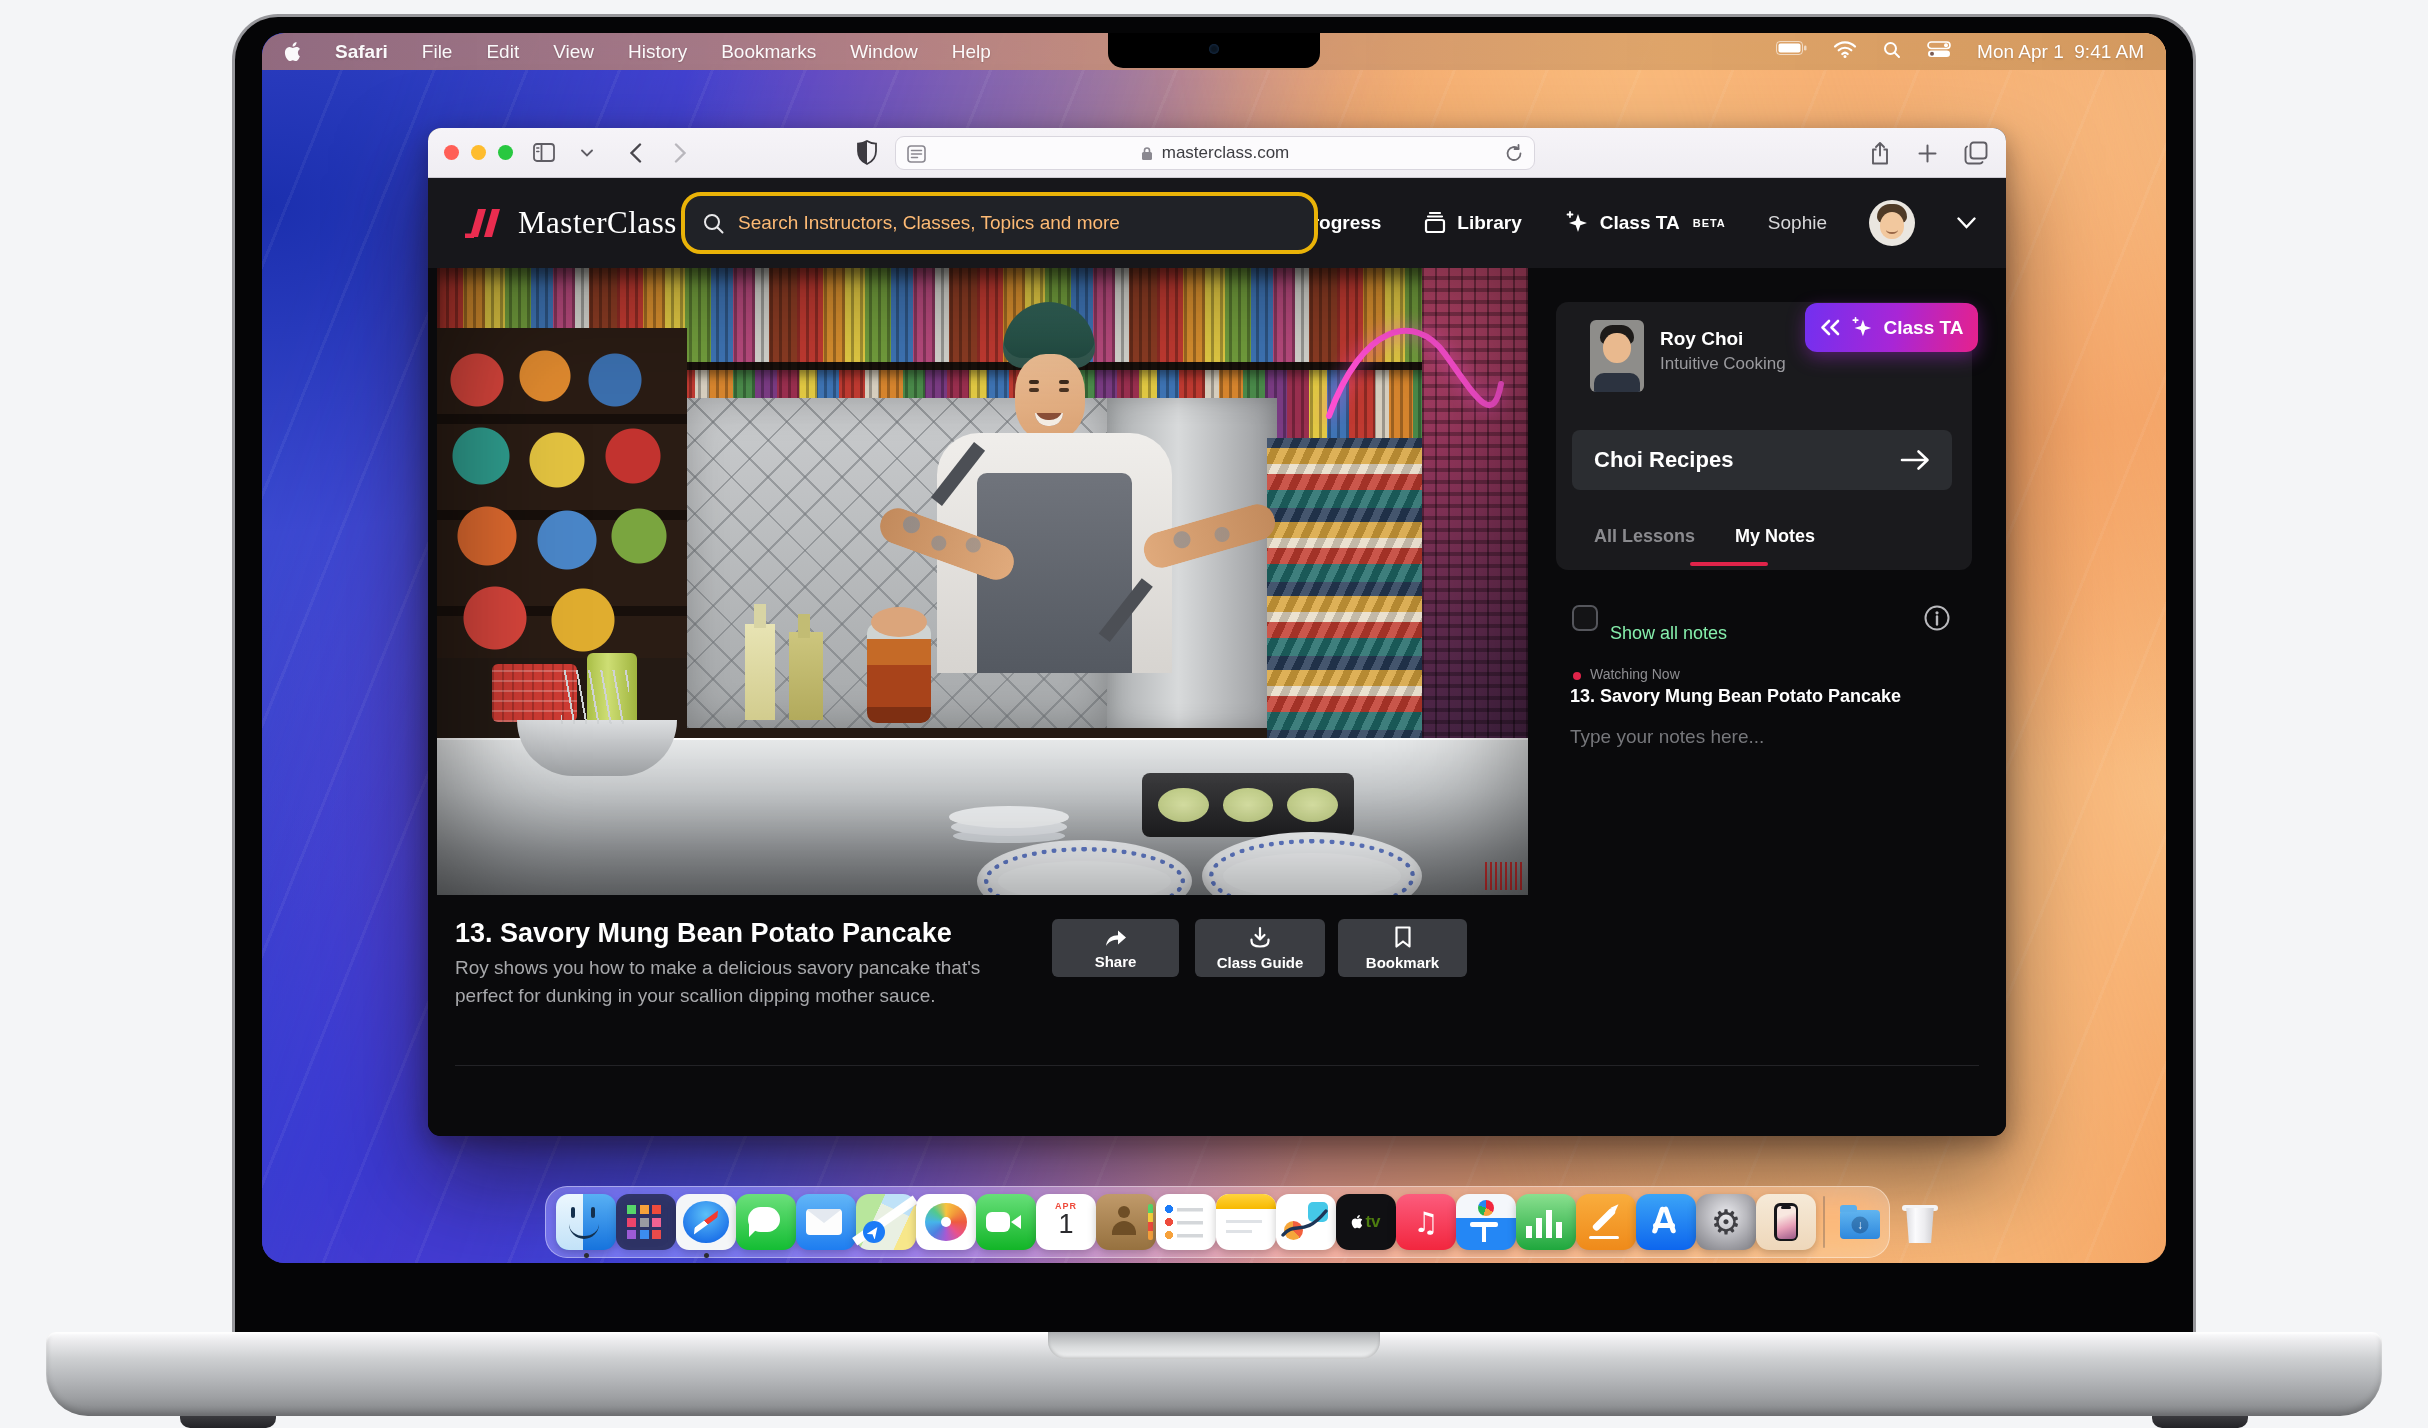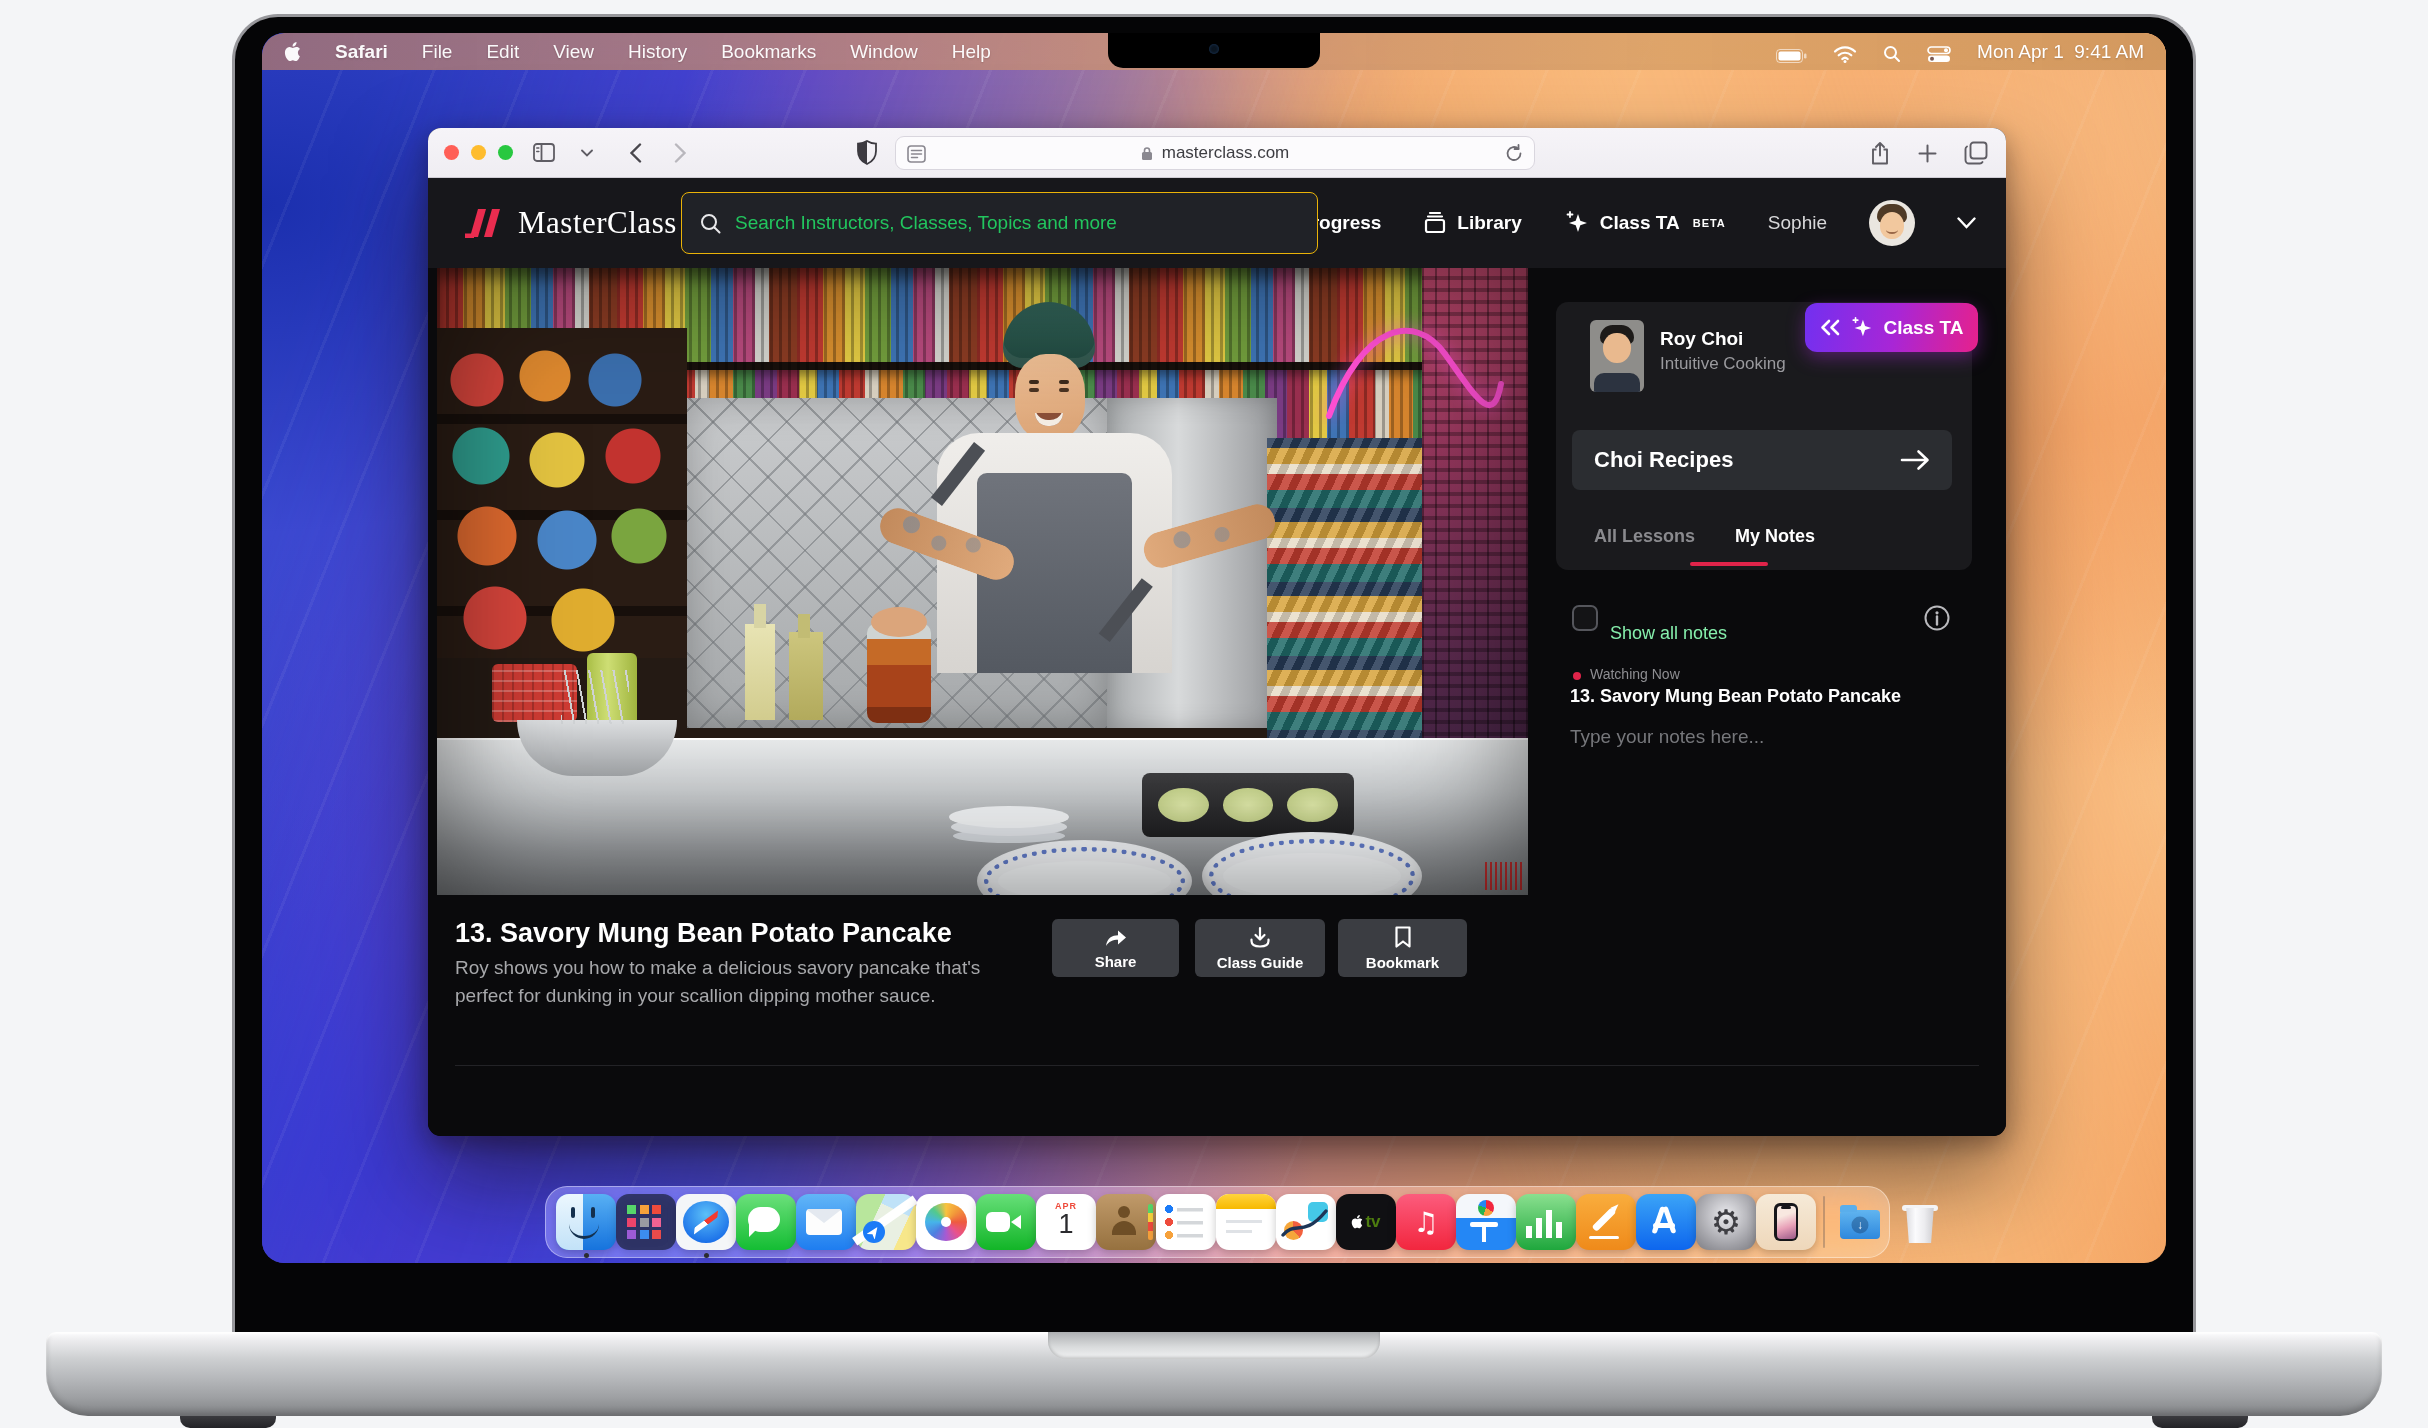--- a/index.html
+++ b/index.html
@@ -19,42 +19,42 @@
  radial-gradient(95% 95% at 0% 14%, #1b2fae 0%, #3a49d0 28%, rgba(58,73,208,0) 62%),
  radial-gradient(85% 100% at 6% 92%, #2b3ed2 0%, rgba(43,62,210,0) 58%),
  linear-gradient(100deg,#3442c9 0%,#7c55cd 24%,#b868b5 40%,#d9909c 52%,#eca67b 68%,#f3aa6f 84%,#ee9a58 100%);}
 .wp-lines{position:absolute;inset:0;background:repeating-linear-gradient(112deg,rgba(255,255,255,.05) 0 3px,transparent 3px 86px);}
 .wp-s1{position:absolute;left:-8%;top:-25%;width:62%;height:160%;transform:rotate(9deg);filter:blur(34px);background:linear-gradient(100deg,transparent 18%,rgba(96,48,210,.38) 44%,rgba(36,66,225,.28) 62%,transparent 82%);}
 .wp-s2{position:absolute;right:-12%;top:-20%;width:58%;height:160%;transform:rotate(-7deg);filter:blur(30px);background:linear-gradient(80deg,transparent 20%,rgba(255,196,130,.5) 50%,rgba(250,160,95,.35) 66%,transparent 85%);}
 
 .menubar{position:absolute;left:0;top:0;width:100%;height:37px;display:flex;align-items:center;gap:34px;padding:0 22px;color:#fff;font-size:19px;background:linear-gradient(90deg,rgba(158,112,118,.9),rgba(196,142,118,.85) 42%,rgba(218,162,106,.88) 74%,rgba(206,150,94,.9));backdrop-filter:blur(18px) saturate(1.4);text-shadow:0 1px 2px rgba(60,30,20,.25);}
 .menubar .mi{opacity:.96;}
 .menubar .b{font-weight:bold;}
-.mb-status{margin-left:auto;display:flex;align-items:flex-end;gap:26px;}
+.mb-status{margin-left:auto;display:flex;align-items:flex-start;gap:26px;}
 .mb-status svg{display:block;}
 .notch{position:absolute;left:846px;top:0;width:212px;height:35px;background:#000;border-radius:0 0 15px 15px;}
 .notch::after{content:"";position:absolute;left:50%;top:11px;width:10px;height:10px;margin-left:-5px;border-radius:50%;background:#0b1520;box-shadow:inset 0 0 3px #1d3a5e;}
 
 .win{position:absolute;left:166px;top:95px;width:1578px;height:1008px;border-radius:13px;overflow:hidden;box-shadow:0 44px 90px rgba(20,10,10,.5),0 8px 26px rgba(20,10,10,.35);background:#0a0a0c;}
 .tbar{position:relative;height:50px;background:linear-gradient(#f6f4f8,#efedf2);border-bottom:1px solid #cfccd4;display:flex;align-items:center;padding:0 16px;}
 .lights{display:flex;gap:12px;margin-right:20px;}
 .lt{width:15px;height:15px;border-radius:50%;}
 .lt.r{background:#ff5f57;} .lt.y{background:#febc2e;} .lt.g{background:#28c840;}
 .tb-ic{display:flex;align-items:center;margin-right:22px;color:#5f5d64;}
 .tb-ic svg{display:block;}
 .afield{position:absolute;left:467px;top:8px;width:640px;height:34px;background:#fcfbfd;border:1px solid #d9d6de;border-radius:9px;display:flex;align-items:center;justify-content:center;gap:9px;color:#3d3d42;font-size:17px;}
 .afield .rdr{position:absolute;left:11px;top:8px;}
 .afield .rel{position:absolute;right:11px;top:7px;}
 .tb-right{position:absolute;right:18px;top:0;height:50px;display:flex;align-items:center;gap:27px;color:#5f5d64;}
 
 .site{position:absolute;top:50px;left:0;right:0;bottom:0;background:#0a0a0c;}
 .mch{position:relative;height:90px;background:#17171b;display:flex;align-items:center;padding-left:33px;}
 .brandwrap{display:flex;align-items:center;gap:13px;}
 .brand{font-family:"Liberation Serif",serif;font-size:31px;color:#fff;letter-spacing:.5px;}
-.sbox{position:absolute;left:253px;top:14px;width:637px;height:62px;background:#202227;border:1px solid #eab308;border-radius:8px;display:flex;align-items:center;gap:14px;padding:0 18px;color:#22c55e;font-size:19px;}
+.sbox{position:absolute;left:253px;top:14px;width:637px;height:62px;background:#202227;border:4px solid #eab308;border-radius:20px;display:flex;align-items:center;gap:14px;padding:0 18px;color:#fdba74;font-size:19px;}
 .mnav{margin-left:auto;display:flex;align-items:center;gap:42px;padding-right:30px;color:#fff;font-size:19px;font-weight:bold;}
 .mnav .ni{display:flex;align-items:center;gap:10px;}
 .beta{font-size:11px;letter-spacing:1px;vertical-align:6px;margin-left:3px;}
 .uname{font-weight:normal;color:#d8d8da;}
 .avatar{width:46px;height:46px;border-radius:50%;background:#eae6e0;position:relative;overflow:hidden;}
 .av-h{position:absolute;left:8px;top:4px;width:30px;height:19px;border-radius:15px 15px 7px 7px;background:#4f3a26;}
 .av-f{position:absolute;left:11px;top:12px;width:24px;height:27px;border-radius:50% 50% 46% 46%;background:#f2c89e;}
 .av-f::after{content:"";position:absolute;left:6px;bottom:5px;width:12px;height:6px;border-bottom:2px solid #9a6848;border-radius:50%;}
 
 .video{position:absolute;left:9px;top:90px;width:1091px;height:627px;overflow:hidden;background:#241a14;}

